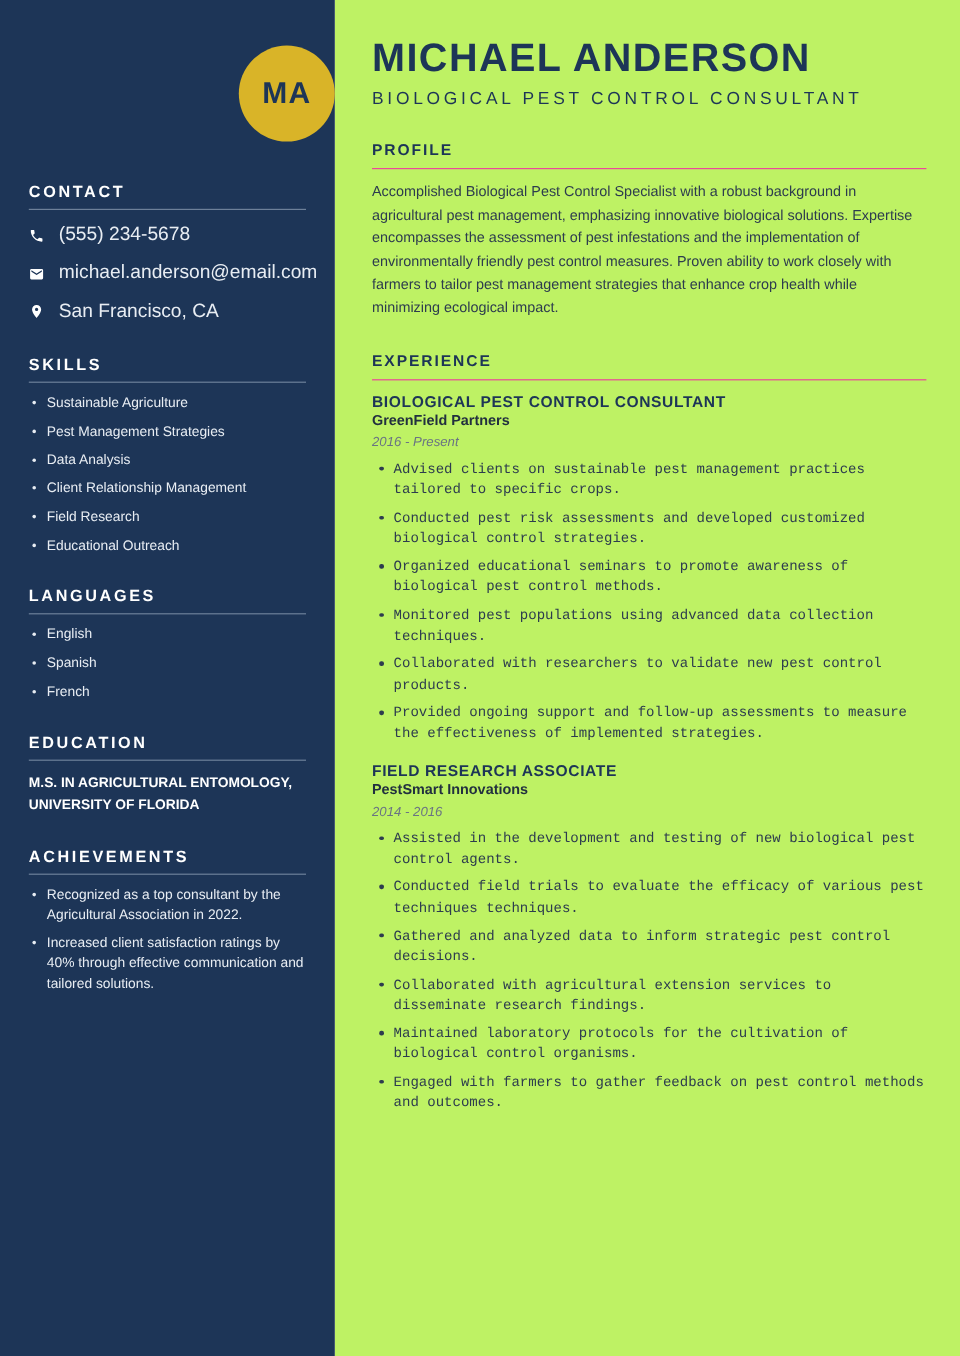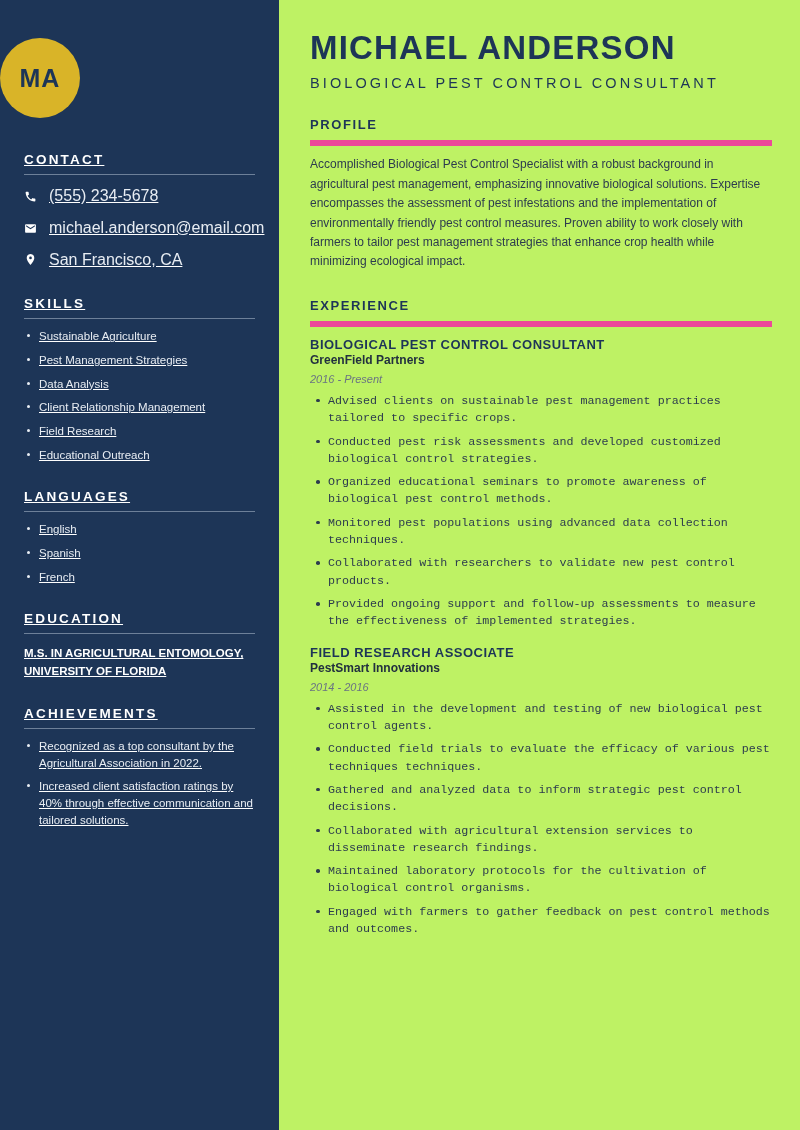--- a/index.html
+++ b/index.html
@@ -27,40 +27,39 @@
     width: 279px;
     min-width: 279px;
     background: #1d3557;
     color: #ffffff;
     padding: 0 0 0 0;
     box-sizing: border-box;
     position: relative;
   }
   .avatar-wrap {
     display: flex;
-    justify-content: flex-start;
+    justify-content: flex-end;
     padding-top: 38px;
     padding-bottom: 8px;
   }
   .avatar {
     width: 80px;
     height: 80px;
     border-radius: 50%;
     background: #d9b428;
     color: #1d3557;
     display: flex;
     align-items: center;
     justify-content: center;
     font-size: 25px;
     font-weight: bold;
     letter-spacing: 1px;
   }
   .side-block {
     padding: 0 24px 0 24px;
-    text-decoration: underline;
   }
   .side-heading {
     font-size: 13.5px;
     font-weight: bold;
     letter-spacing: 2.2px;
     color: #ffffff;
     margin: 0 0 7px 0;
     padding-bottom: 7px;
     border-bottom: 1px solid #6d8099;
   }
@@ -143,21 +142,21 @@
   .main-section {
     margin-top: 26px;
   }
   .main-heading {
     font-size: 13px;
     font-weight: bold;
     letter-spacing: 1.6px;
     color: #1d3557;
     margin: 0 0 9px 0;
     padding-bottom: 8px;
-    border-bottom: 6px solid #ec4899;
+    border-bottom: 1px solid #ec4899;
   }
   .profile-text {
     font-size: 12px;
     color: #2d3c4e;
     line-height: 1.62;
     margin: 0;
   }
   .job-block { margin-top: 14px; }
   .job-block.first { margin-top: 10px; }
   .job-role {

